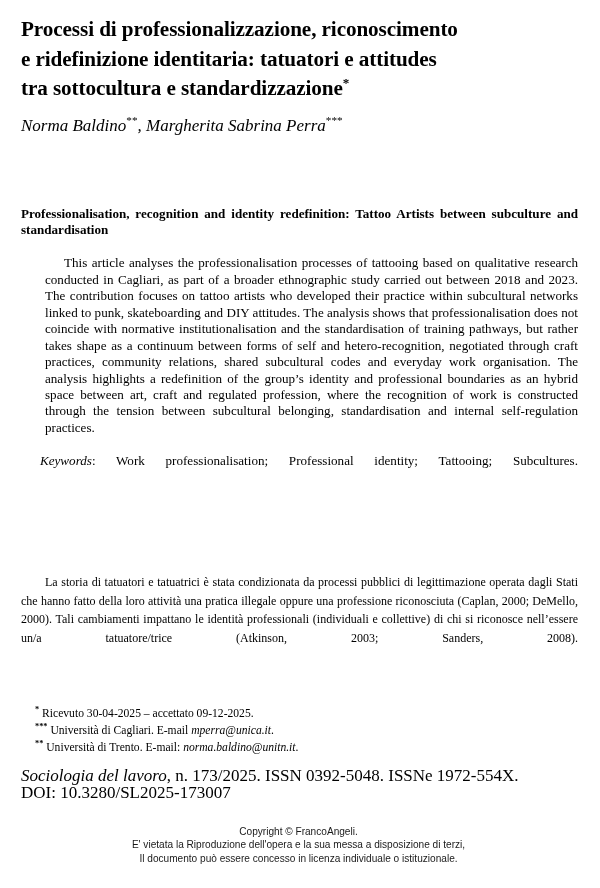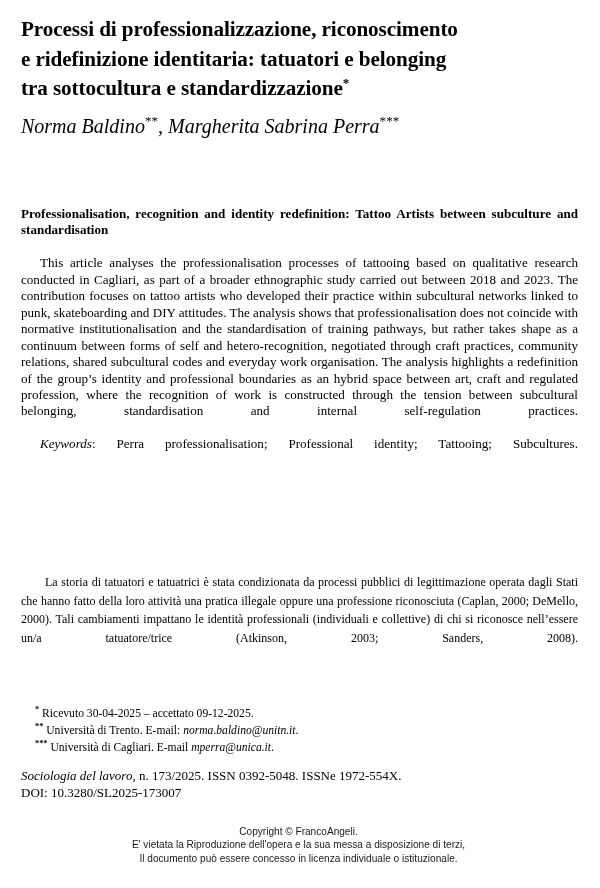--- a/index.html
+++ b/index.html
@@ -44,21 +44,21 @@
     font-weight: bold;
   }
 
   
   .authors {
     position: absolute;
     left: 21px;
     top: 112px;
     width: 558px;
     font-style: italic;
-    font-size: 20px;
+    font-size: 17px;
     line-height: 18px;
   }
   .authors sup.marker {
     font-style: normal;
     font-weight: normal;
     font-size: 0.66em;
   }
 
   
   .abstract {
@@ -79,20 +79,21 @@
   .abstract-heading::after {
     content: "";
     display: inline-block;
     width: 100%;
     height: 0;
   }
   .abstract-body {
     display: block;
     text-indent: 19px;
     text-align: justify;
+    margin-left: 24px;
   }
   .abstract-body::after {
     content: "";
     display: inline-block;
     width: 100%;
     height: 0;
   }
   .keywords {
     display: block;
     text-indent: 19px;
@@ -152,21 +153,21 @@
     vertical-align: super;
     line-height: 0;
   }
   .fn-email { font-style: italic; }
 
   .journal-line {
     position: absolute;
     left: 21px;
     top: 763px;
     width: 557px;
-    font-size: 13px;
+    font-size: 17px;
     line-height: 16.8px;
   }
   .journal-line .jtitle { font-style: italic; }
   .doi-line {
     display: block;
   }
 
   
   .copyright {
     position: absolute;
@@ -181,39 +182,39 @@
   }
   .copyright span { display: block; }
 </style>
 </head>
 <body>
 
 <div class="page">
 
   <div class="title-block">
     <div class="title">Processi di professionalizzazione, riconoscimento</div>
-    <div class="title">e ridefinizione identitaria: tatuatori e belonging</div>
+    <div class="title">e ridefinizione identitaria: tatuatori e attitudes</div>
     <div class="title"><span>tra sottocultura e standardizzazione</span><sup class="marker">*</sup></div>
   </div>
 
   <div class="authors"><span>Norma Baldino</span><sup class="marker">**</sup><span>, </span><span>Margherita Sabrina Perra</span><sup class="marker">***</sup></div>
 
   <div class="abstract">
     <span class="abstract-heading">Professionalisation, recognition and identity redefinition: Tattoo Artists between subculture and standardisation</span>
     <span class="abstract-body">This article analyses the professionalisation processes of tattooing based on qualitative research conducted in Cagliari, as part of a broader ethnographic study carried out between 2018 and 2023. The contribution focuses on tattoo artists who developed their practice within subcultural networks linked to punk, skateboarding and DIY attitudes. The analysis shows that professionalisation does not coincide with normative institutionalisation and the standardisation of training pathways, but rather takes shape as a continuum between forms of self and hetero-recognition, negotiated through craft practices, community relations, shared subcultural codes and everyday work organisation. The analysis highlights a redefinition of the group’s identity and professional boundaries as an hybrid space between art, craft and regulated profession, where the recognition of work is constructed through the tension between subcultural belonging, standardisation and internal self-regulation practices.</span>
-    <span class="keywords"><span class="kw-label">Keywords</span><span>: </span><span>Perra professionalisation; Professional identity; Tattooing; Subcultures.</span></span>
+    <span class="keywords"><span class="kw-label">Keywords</span><span>: </span><span>Work professionalisation; Professional identity; Tattooing; Subcultures.</span></span>
   </div>
 
 
   <div class="section-body">La storia di tatuatori e tatuatrici è stata condizionata da processi pubblici di legittimazione operata dagli Stati che hanno fatto della loro attività una pratica illegale oppure una professione riconosciuta (Caplan, 2000; DeMello, 2000). Tali cambiamenti impattano le identità professionali (individuali e collettive) di chi si riconosce nell’essere un/a tatuatore/trice (Atkinson, 2003; Sanders, 2008).</div>
 
   <div class="footnotes">
     <span class="footnote"><sup class="marker">*</sup> <span>Ricevuto 30-04-2025 – accettato 09-12-2025.</span></span>
+    <span class="footnote"><sup class="marker">***</sup> <span>Università di Cagliari. E-mail </span><span class="fn-email">mperra@unica.it</span><span>.</span></span>
     <span class="footnote"><sup class="marker">**</sup> <span>Università di Trento. E-mail: </span><span class="fn-email">norma.baldino@unitn.it</span><span>.</span></span>
-    <span class="footnote"><sup class="marker">***</sup> <span>Università di Cagliari. E-mail </span><span class="fn-email">mperra@unica.it</span><span>.</span></span>
   </div>
 
   <div class="journal-line">
     <span><span class="jtitle">Sociologia del lavoro</span><span>, n. 173/2025. ISSN 0392-5048. ISSNe 1972-554X.</span></span>
     <span class="doi-line">DOI: 10.3280/SL2025-173007</span>
   </div>
 
   <div class="copyright">
     <span>Copyright © FrancoAngeli.</span>
     <span>E' vietata la Riproduzione dell'opera e la sua messa a disposizione di terzi,</span>

